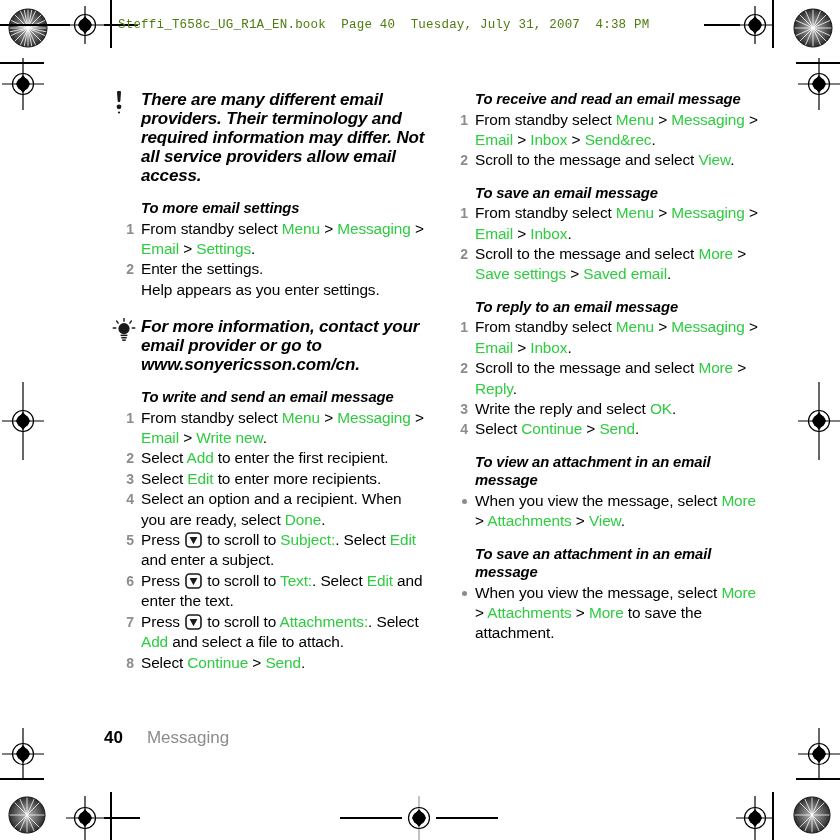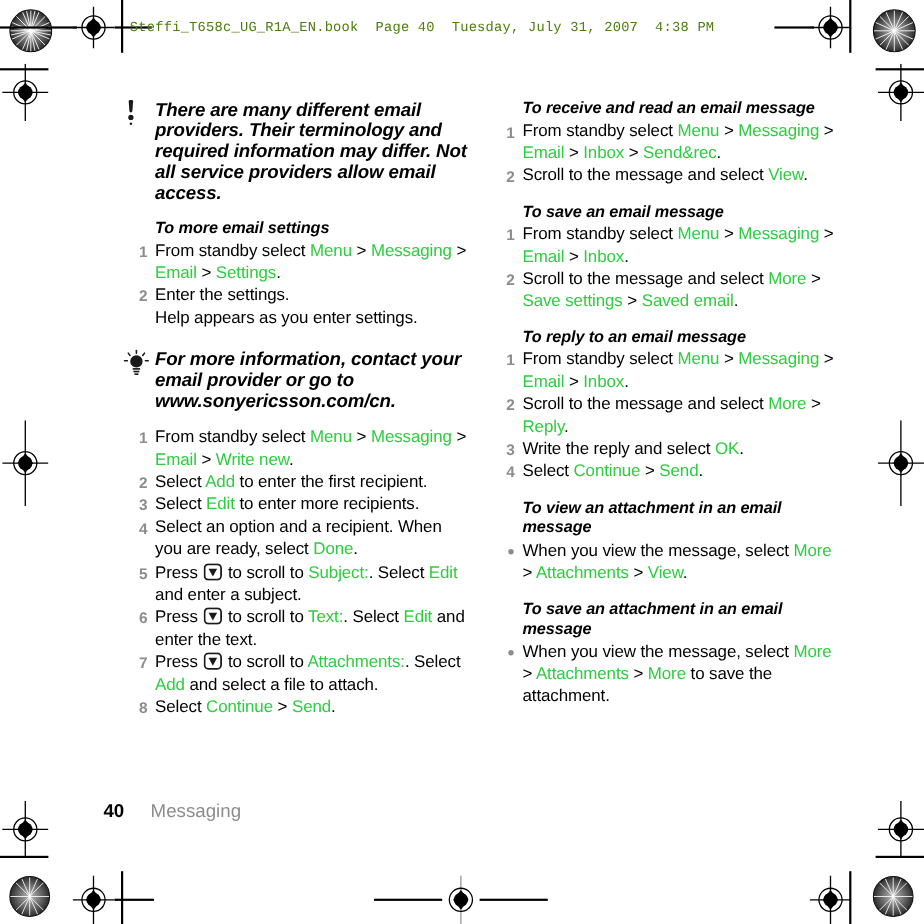--- a/index.html
+++ b/index.html
@@ -112,21 +112,21 @@
     display: inline-block;
     width: 17px; height: 16px;
     vertical-align: -3px;
     position: relative;
     margin: 0 1px;
   }
 
   
   .footer {
     position: absolute;
-    left: 94px; top: 728px;
+    left: 104px; top: 728px;
     font-size: 17px;
   }
   .footer .pno {
     font-weight: bold;
     color: #000;
     margin-right: 24px;
   }
   .footer .sect {
     color: #8c8c8c;
   }
@@ -368,20 +368,21 @@
           </g>
           <circle cx="12" cy="10.6" r="5.6" fill="#1a1a1a"></circle>
           <rect x="8.6" y="16.6" width="6.8" height="1.5" fill="#1a1a1a"></rect>
           <rect x="9.3" y="19" width="5.4" height="1.5" fill="#1a1a1a"></rect>
           <rect x="10.2" y="21.4" width="3.6" height="1.5" fill="#1a1a1a"></rect>
         </svg>
       </span>
       <div class="ctext">For more information, contact your email provider or go to www.sonyericsson.com/cn.</div>
     </div>
 
+    <h3 class="section">To write and send an email message</h3>
     <ol class="steps">
         <li><span class="num">1</span><span>From standby select </span><span class="g">Menu</span><span> &gt; </span><span class="g">Messaging</span><span> &gt; </span><span class="g">Email</span><span> &gt; </span><span class="g">Write new</span><span>.</span></li>
         <li><span class="num">2</span><span>Select </span><span class="g">Add</span><span> to enter the first recipient.</span></li>
         <li><span class="num">3</span><span>Select </span><span class="g">Edit</span><span> to enter more recipients.</span></li>
         <li><span class="num">4</span><span>Select an option and a recipient. When you are ready, select </span><span class="g">Done</span><span>.</span></li>
         <li><span class="num">5</span><span>Press </span><span class="keyicon"><svg width="17" height="16" viewBox="0 0 17 16">
               <rect x="1" y="1" width="15" height="14" rx="3.5" ry="3.5" fill="#fff" stroke="#1a1a1a" stroke-width="1.6"></rect>
               <path d="M4.6 5 L12.4 5 L8.5 12.2 Z" fill="#1a1a1a"></path>
             </svg></span><span> to scroll to </span><span class="g">Subject:</span><span>. Select </span><span class="g">Edit</span><span> and enter a subject.</span></li>
         <li><span class="num">6</span><span>Press </span><span class="keyicon"><svg width="17" height="16" viewBox="0 0 17 16">

